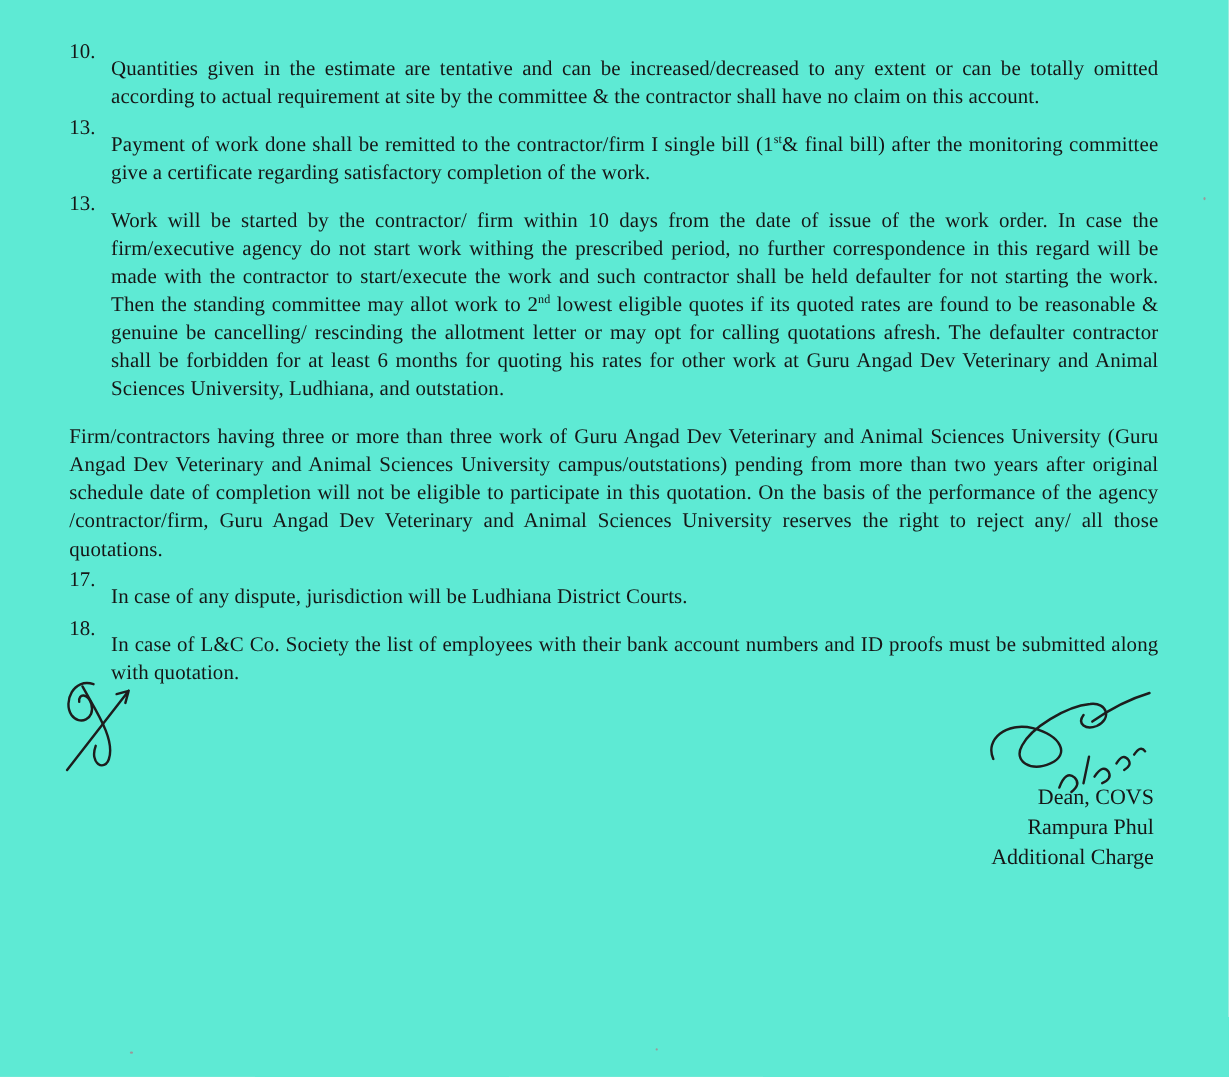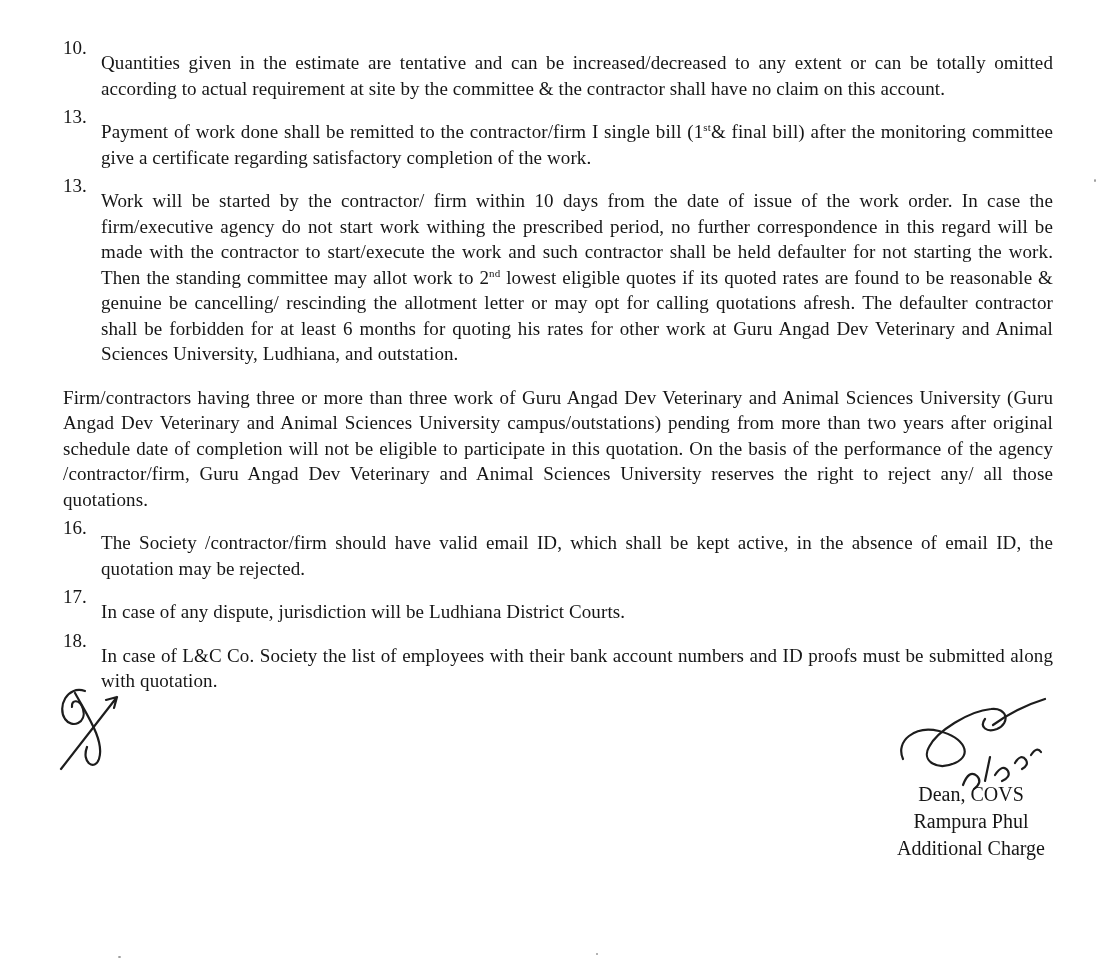--- a/index.html
+++ b/index.html
@@ -1,19 +1,19 @@
 <!DOCTYPE html>
 <html><head>
 <meta charset="utf-8">
 <style>
   html, body { margin: 0; padding: 0; background: #e8e8e8; }
   .page {
     width: 1117px;
     height: 979px;
-    background: #ffffff;
+    background: #5eead4;
     position: relative;
     font-family: "Liberation Serif", serif;
     color: #161616;
     overflow: hidden;
     box-sizing: border-box;
   }
   .terms {
     position: absolute;
     top: 35px;
     left: 63px;
@@ -48,21 +48,21 @@
   }
   .initials-scribble {
     position: absolute;
     left: -12px;
     top: -14px;
   }
   .sign-block {
     position: absolute;
     right: 4px;
     top: 0;
-    text-align: center;
+    text-align: right;
     font-size: 20px;
     line-height: 27px;
   }
   .signature-scribble {
     display: block;
     margin-left: auto;
     margin-right: -4px;
     margin-bottom: -16px;
   }
   svg path { fill: none; stroke: #1d1d1d; stroke-width: 2.2; stroke-linecap: round; }
@@ -89,24 +89,20 @@
     <div class="item">
       <span class="num">13.</span>
       <div class="txt"><span>Work will be started by the contractor/ firm within 10 days from the date of issue of the work order. In case the firm/executive agency do not start work withing the prescribed period, no further correspondence in this regard will be made with the contractor to start/execute the work and such contractor shall be held defaulter for not starting the work. Then the standing committee may allot work to 2</span><sup>nd</sup><span> lowest eligible quotes if its quoted rates are found to be reasonable &amp; genuine be cancelling/ rescinding the allotment letter or may opt for calling quotations afresh. The defaulter contractor shall be forbidden for at least 6 months for quoting his rates for other work at Guru Angad Dev Veterinary and Animal Sciences University, Ludhiana, and outstation.</span></div>
     </div>
 
 
     <div class="item">
       <div class="txt">Firm/contractors having three or more than three work of Guru Angad Dev Veterinary and Animal Sciences University (Guru Angad Dev Veterinary and Animal Sciences University campus/outstations) pending from more than two years after original schedule date of completion will not be eligible to participate in this quotation. On the basis of the performance of the agency /contractor/firm, Guru Angad Dev Veterinary and Animal Sciences University reserves the right to reject any/ all those quotations.</div>
     </div>
 
-    <div class="item">
-      <span class="num">16.</span>
-      <div class="txt">The Society /contractor/firm should have valid email ID, which shall be kept active, in the absence of email ID, the quotation may be rejected.</div>
-    </div>
 
     <div class="item">
       <span class="num">17.</span>
       <div class="txt">In case of any dispute, jurisdiction will be Ludhiana District Courts.</div>
     </div>
 
     <div class="item">
       <span class="num">18.</span>
       <div class="txt">In case of L&amp;C Co. Society the list of employees with their bank account numbers and ID proofs must be submitted along with quotation.</div>
     </div>

